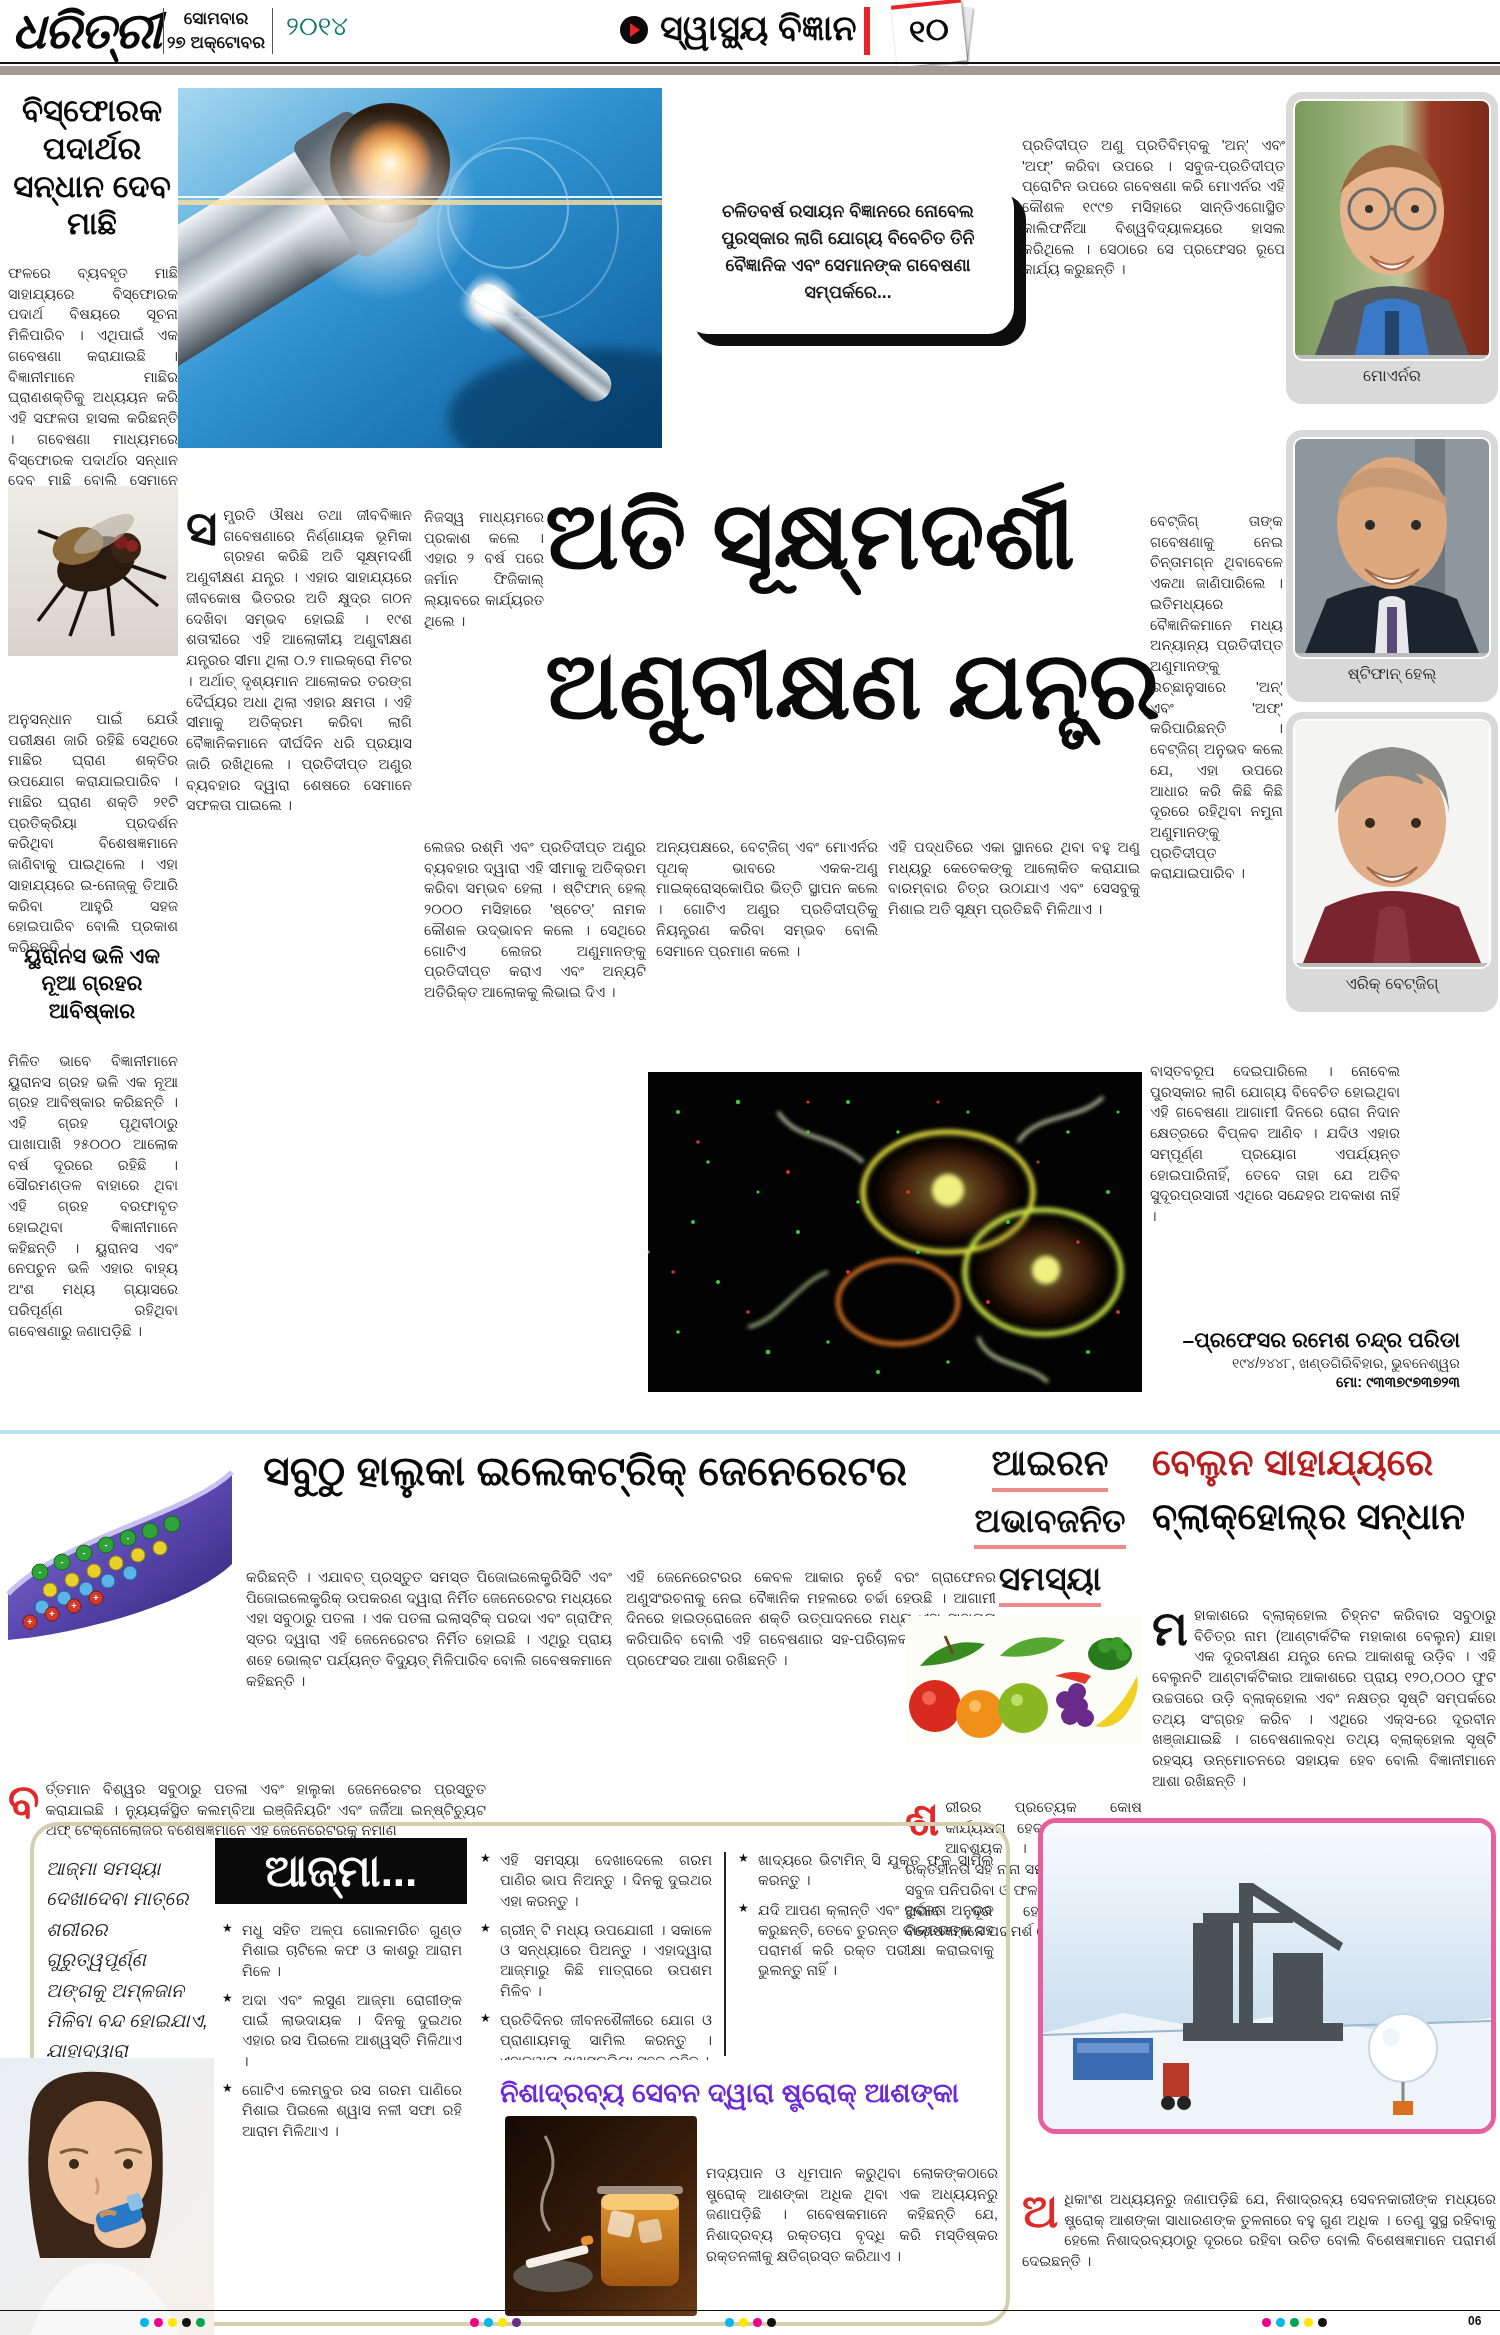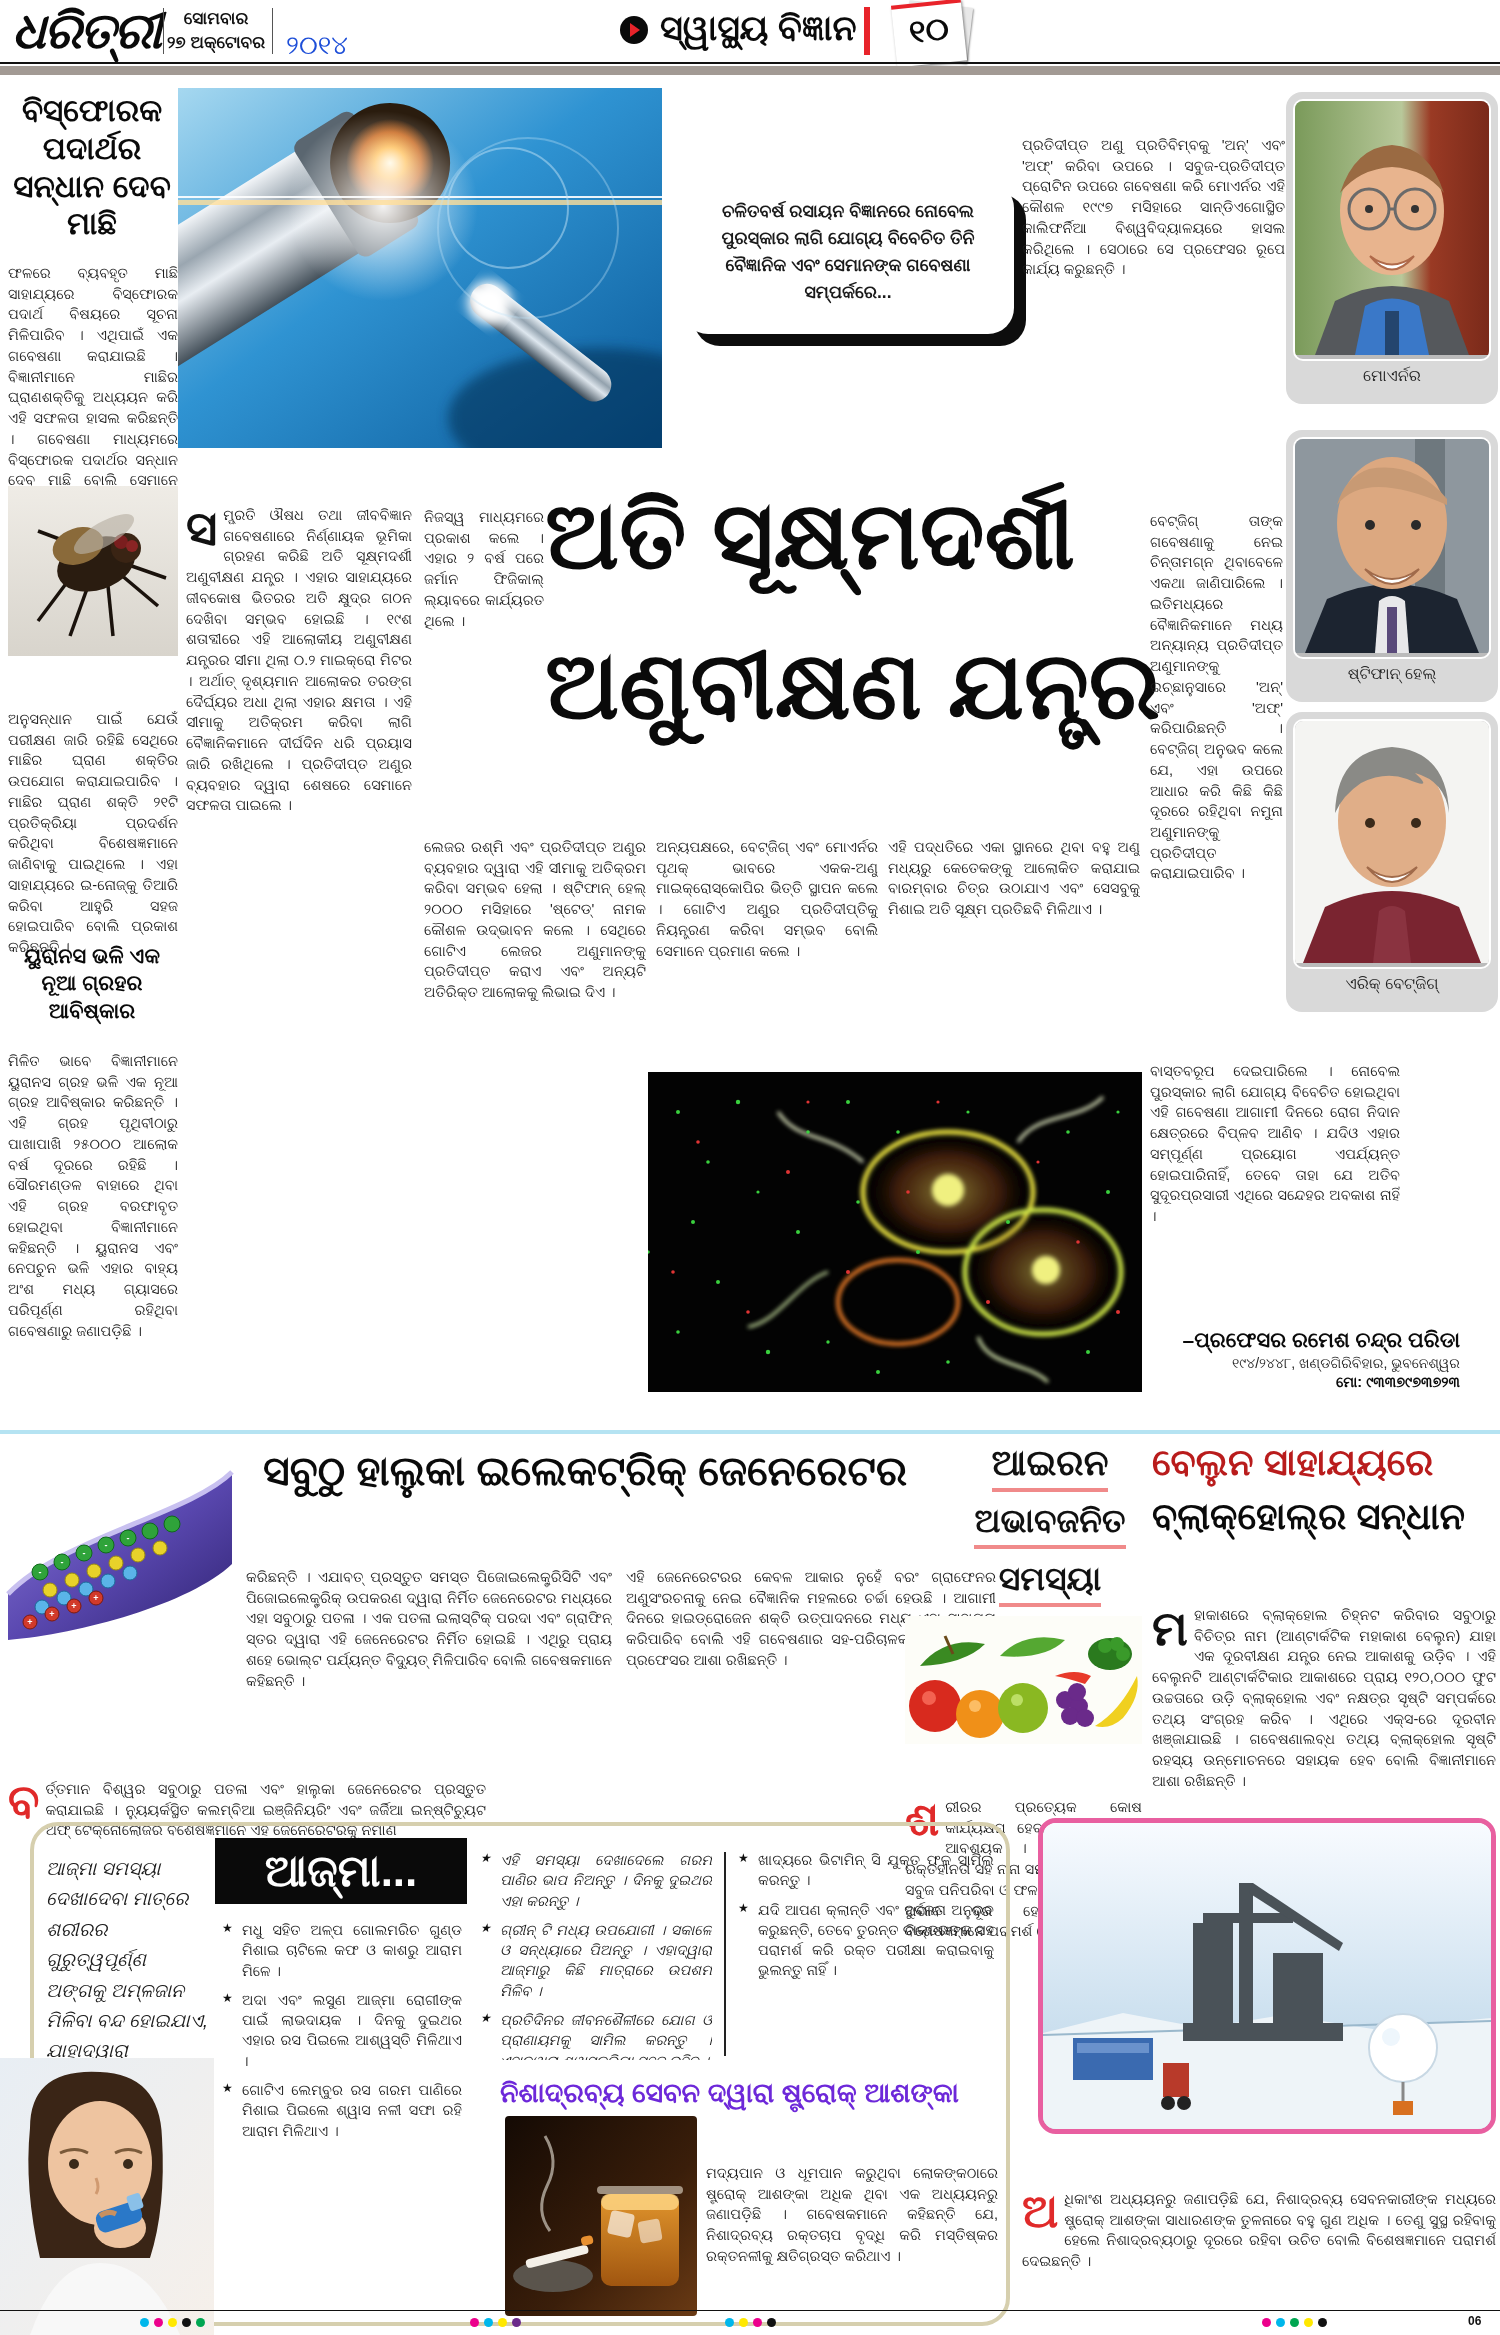--- a/index.html
+++ b/index.html
@@ -19,21 +19,21 @@
 </style>
 </head>
 <body>
 
 <div class="abs" style="left:0;top:0;width:1500px;height:46px;">
   <div class="abs" style="left:12px;top:2px;font-size:50px;font-weight:bold;font-style:italic;letter-spacing:-2px;color:#0a0a0a;">ଧରିତ୍ରୀ</div>
   <div class="abs" style="left:163px;top:8px;width:1px;height:46px;background:#555;"></div>
   <div class="abs center" style="left:168px;top:9px;width:96px;font-size:17px;font-weight:bold;">ସୋମବାର</div>
   <div class="abs center" style="left:164px;top:33px;width:104px;font-size:17px;font-weight:bold;">୨୭ ଅକ୍ଟୋବର</div>
   <div class="abs" style="left:272px;top:8px;width:1px;height:46px;background:#555;"></div>
-  <div class="abs" style="left:286px;top:30px;font-size:26px;color:#1d4ed8;">୨୦୧୪</div>
+  <div class="abs" style="left:286px;top:12px;font-size:26px;color:#0f766e;font-family:Liberation Serif, serif;">୨୦୧୪</div>
 
   <div class="abs" style="left:620px;top:16px;width:28px;height:28px;border-radius:50%;background:#0a0a0a;">
     <div style="position:absolute;left:10px;top:7px;width:0;height:0;border-left:10px solid #e8232a;border-top:7px solid transparent;border-bottom:7px solid transparent;"></div>
   </div>
   <div class="abs" style="left:660px;top:8px;font-size:35px;font-weight:bold;color:#0a0a0a;">ସ୍ୱାସ୍ଥ୍ୟ ବିଜ୍ଞାନ</div>
   <div class="abs" style="left:864px;top:7px;width:6px;height:48px;background:#e8232a;"></div>
 
   <div class="abs" style="left:884px;top:0px;width:96px;height:64px;">
     <div style="position:absolute;left:22px;top:4px;width:64px;height:56px;background:#e8e8e8;transform:rotate(7deg);box-shadow:1px 1px 2px rgba(0,0,0,.4);"></div>
     <div style="position:absolute;left:10px;top:2px;width:70px;height:58px;background:#ffffff;border-top:4px solid #e8232a;transform:rotate(-6deg);box-shadow:1px 2px 3px rgba(0,0,0,.45);"></div>
@@ -423,21 +423,21 @@
 
 <div class="abs" style="left:215px;top:1838px;width:252px;height:66px;background:#0a0a0a;display:flex;align-items:center;justify-content:center;">
   <span style="color:#ffffff;font-size:44px;font-weight:bold;">ଆଜ୍‌ମା...</span>
 </div>
 
 <div class="abs" style="left:222px;top:1920px;width:240px;height:392px;overflow:hidden;">
   <div class="star-item">ମଧୁ ସହିତ ଅଳ୍ପ ଗୋଲମରିଚ ଗୁଣ୍ଡ ମିଶାଇ ଚାଟିଲେ କଫ ଓ କାଶରୁ ଆରାମ ମିଳେ ।</div>
   <div class="star-item">ଅଦା ଏବଂ ଲସୁଣ ଆଜ୍ମା ରୋଗୀଙ୍କ ପାଇଁ ଲାଭଦାୟକ । ଦିନକୁ ଦୁଇଥର ଏହାର ରସ ପିଇଲେ ଆଶ୍ୱସ୍ତି ମିଳିଥାଏ ।</div>
   <div class="star-item">ଗୋଟିଏ ଲେମ୍ବୁର ରସ ଗରମ ପାଣିରେ ମିଶାଇ ପିଇଲେ ଶ୍ୱାସ ନଳୀ ସଫା ରହି ଆରାମ ମିଳିଥାଏ ।</div>
 </div>
-<div class="abs" style="left:480px;top:1850px;width:232px;height:210px;overflow:hidden;font-style:italic;">
+<div class="abs" style="left:480px;top:1850px;width:232px;height:210px;overflow:hidden;">
   <div class="star-item">ଏହି ସମସ୍ୟା ଦେଖାଦେଲେ ଗରମ ପାଣିର ଭାପ ନିଅନ୍ତୁ । ଦିନକୁ ଦୁଇଥର ଏହା କରନ୍ତୁ ।</div>
   <div class="star-item">ଗ୍ରୀନ୍ ଟି ମଧ୍ୟ ଉପଯୋଗୀ । ସକାଳେ ଓ ସନ୍ଧ୍ୟାରେ ପିଅନ୍ତୁ । ଏହାଦ୍ୱାରା ଆଜ୍ମାରୁ କିଛି ମାତ୍ରାରେ ଉପଶମ ମିଳିବ ।</div>
   <div class="star-item">ପ୍ରତିଦିନର ଜୀବନଶୈଳୀରେ ଯୋଗ ଓ ପ୍ରାଣାୟମକୁ ସାମିଲ କରନ୍ତୁ । ଏହାଦ୍ୱାରା ଶ୍ୱାସକ୍ରିୟା ସହଜ ରହିବ ।</div>
 </div>
 <div class="abs" style="left:724px;top:1852px;width:2px;height:204px;background:#222;"></div>
 <div class="abs" style="left:738px;top:1850px;width:256px;height:210px;overflow:hidden;">
   <div class="star-item">ଖାଦ୍ୟରେ ଭିଟାମିନ୍ ସି ଯୁକ୍ତ ଫଳ ସାମିଲ କରନ୍ତୁ ।</div>
   <div class="star-item">ଯଦି ଆପଣ କ୍ଲାନ୍ତି ଏବଂ ଦୁର୍ବଳତା ଅନୁଭବ କରୁଛନ୍ତି, ତେବେ ତୁରନ୍ତ ଡାକ୍ତରଙ୍କ ସହ ପରାମର୍ଶ କରି ରକ୍ତ ପରୀକ୍ଷା କରାଇବାକୁ ଭୁଲନ୍ତୁ ନାହିଁ ।</div>
 </div>
 

